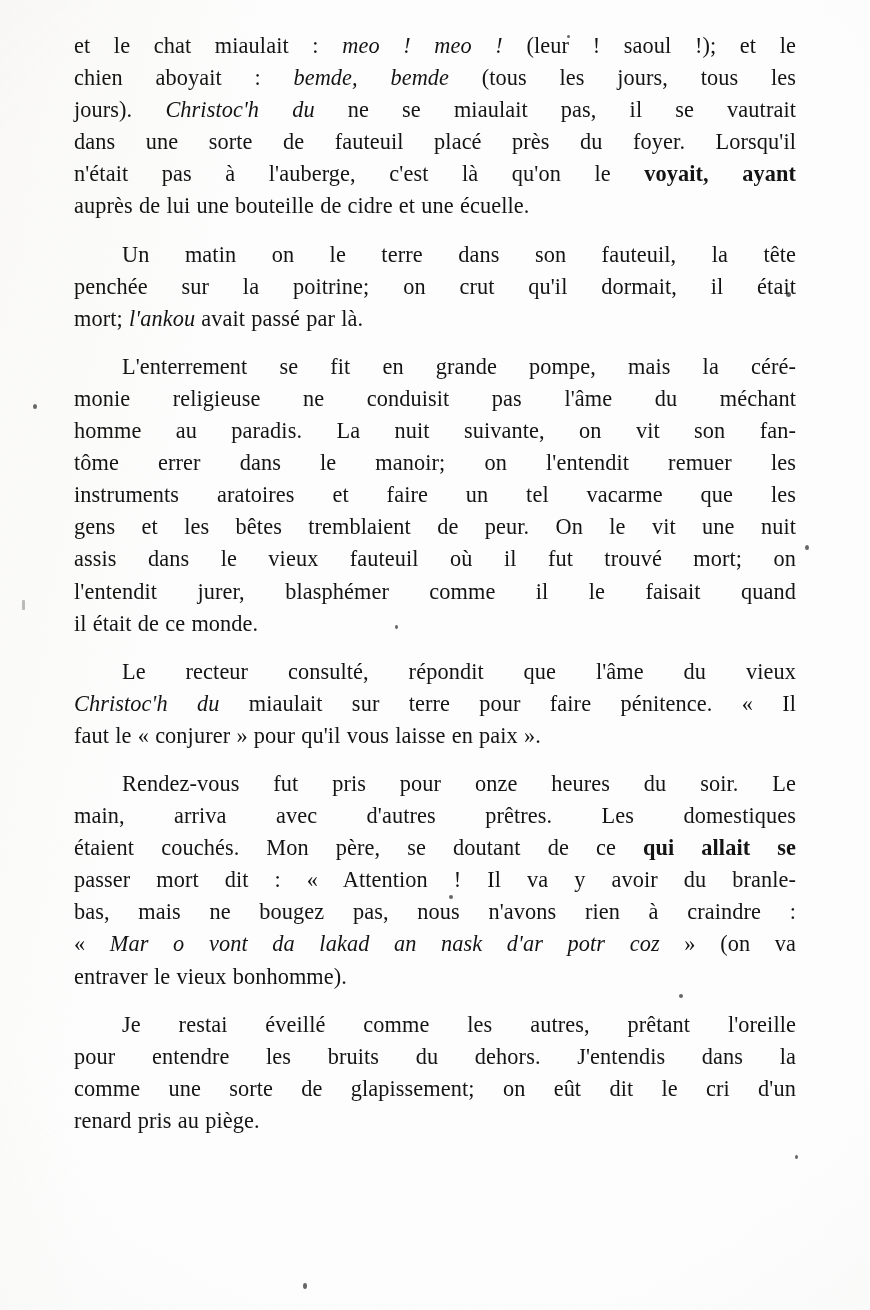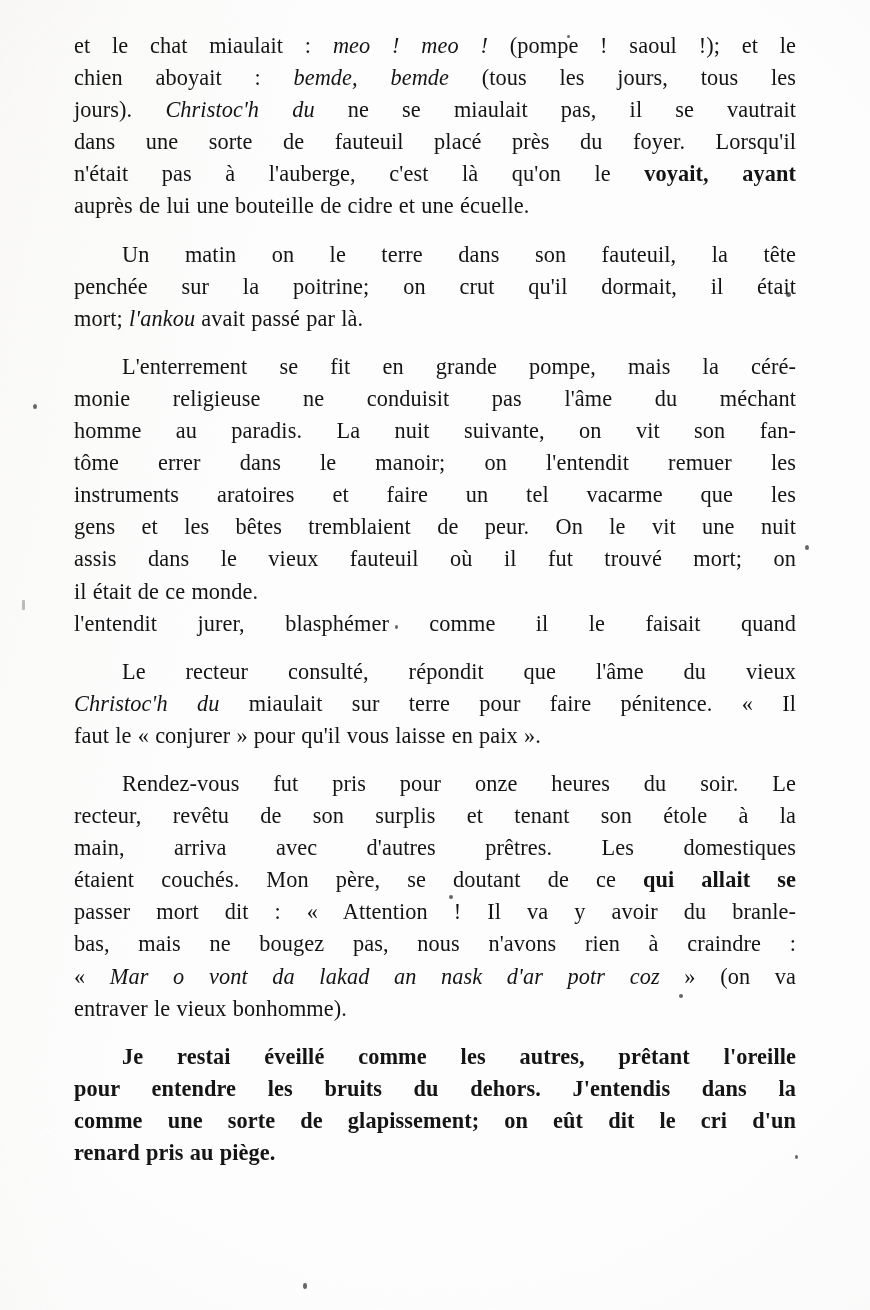--- a/index.html
+++ b/index.html
@@ -33,21 +33,21 @@
     top: 30px;
     width: 722px;
   }
   p.para {
     margin: 0 0 16px 0;
     font-size: 22.3px;
     line-height: 32.1px;
     letter-spacing: 0.1px;
     word-spacing: 0.5px;
   }
-  p.para:last-child { margin-bottom: 0; font-weight: bold; }
+  p.para:last-child { margin-bottom: 0; }
 
   
   .ln {
     display: block;
     text-align: justify;
     text-align-last: justify;
     white-space: nowrap;
   }
   .ln.last {
     text-align: right;
@@ -77,51 +77,50 @@
 </style>
 </head>
 <body>
 
 <div class="page">
 
   <div class="paper-texture"></div>
 
   <div class="text-block" id="text-block">
       <p class="para" id="para-1">
-        <span class="ln"><span>et le chat miaulait : </span><i>meo ! meo !</i><span> (pompe ! saoul !); et le</span></span>
+        <span class="ln"><span>et le chat miaulait : </span><i>meo ! meo !</i><span> (leur ! saoul !); et le</span></span>
         <span class="ln"><span>chien aboyait : </span><i>bemde, bemde</i><span> (tous les jours, tous les</span></span>
         <span class="ln"><span>jours). </span><i>Christoc'h du</i><span> ne se miaulait pas, il se vautrait</span></span>
         <span class="ln"><span>dans une sorte de fauteuil placé près du foyer. Lorsqu'il</span></span>
         <span class="ln"><span>n'était pas à l'auberge, c'est là qu'on le </span><b>voyait, ayant</b></span>
         <span class="ln last"><span>auprès de lui une bouteille de cidre et une écuelle.</span></span>
       </p>
       <p class="para" id="para-2">
         <span class="ln"><span class="ind">&nbsp;</span><span>Un matin on le terre dans son fauteuil, la tête</span></span>
         <span class="ln"><span>penchée sur la poitrine; on crut qu'il dormait, il était</span></span>
         <span class="ln last"><span>mort; </span><i>l'ankou</i><span> avait passé par là.</span></span>
       </p>
       <p class="para" id="para-3">
         <span class="ln"><span class="ind">&nbsp;</span><span>L'enterrement se fit en grande pompe, mais la céré-</span></span>
         <span class="ln"><span>monie religieuse ne conduisit pas l'âme du méchant</span></span>
         <span class="ln"><span>homme au paradis. La nuit suivante, on vit son fan-</span></span>
         <span class="ln"><span>tôme errer dans le manoir; on l'entendit remuer les</span></span>
         <span class="ln"><span>instruments aratoires et faire un tel vacarme que les</span></span>
         <span class="ln"><span>gens et les bêtes tremblaient de peur. On le vit une nuit</span></span>
         <span class="ln"><span>assis dans le vieux fauteuil où il fut trouvé mort; on</span></span>
+        <span class="ln"><span>l'entendit jurer, blasphémer comme il le faisait quand</span></span>
         <span class="ln last"><span>il était de ce monde.</span></span>
-        <span class="ln"><span>l'entendit jurer, blasphémer comme il le faisait quand</span></span>
       </p>
       <p class="para" id="para-4">
         <span class="ln"><span class="ind">&nbsp;</span><span>Le recteur consulté, répondit que l'âme du vieux</span></span>
         <span class="ln"><i>Christoc'h du</i><span> miaulait sur terre pour faire pénitence. « Il</span></span>
         <span class="ln last"><span>faut le « conjurer » pour qu'il vous laisse en paix ».</span></span>
       </p>
       <p class="para" id="para-5">
         <span class="ln"><span class="ind">&nbsp;</span><span>Rendez-vous fut pris pour onze heures du soir. Le</span></span>
-        <span class="ln"><span>recteur, revêtu de son surplis et tenant son étole à la</span></span>
         <span class="ln"><span>main, arriva avec d'autres prêtres. Les domestiques</span></span>
         <span class="ln"><span>étaient couchés. Mon père, se doutant de ce </span><b>qui allait se</b></span>
         <span class="ln"><span>passer mort dit : « Attention ! Il va y avoir du branle-</span></span>
         <span class="ln"><span>bas, mais ne bougez pas, nous n'avons rien à craindre :</span></span>
         <span class="ln"><span>« </span><i>Mar o vont da lakad an nask d'ar potr coz</i><span> » (on va</span></span>
         <span class="ln last"><span>entraver le vieux bonhomme).</span></span>
       </p>
       <p class="para" id="para-6">
         <span class="ln"><span class="ind">&nbsp;</span><span>Je restai éveillé comme les autres, prêtant l'oreille</span></span>
         <span class="ln"><span>pour entendre les bruits du dehors. J'entendis dans la</span></span>

